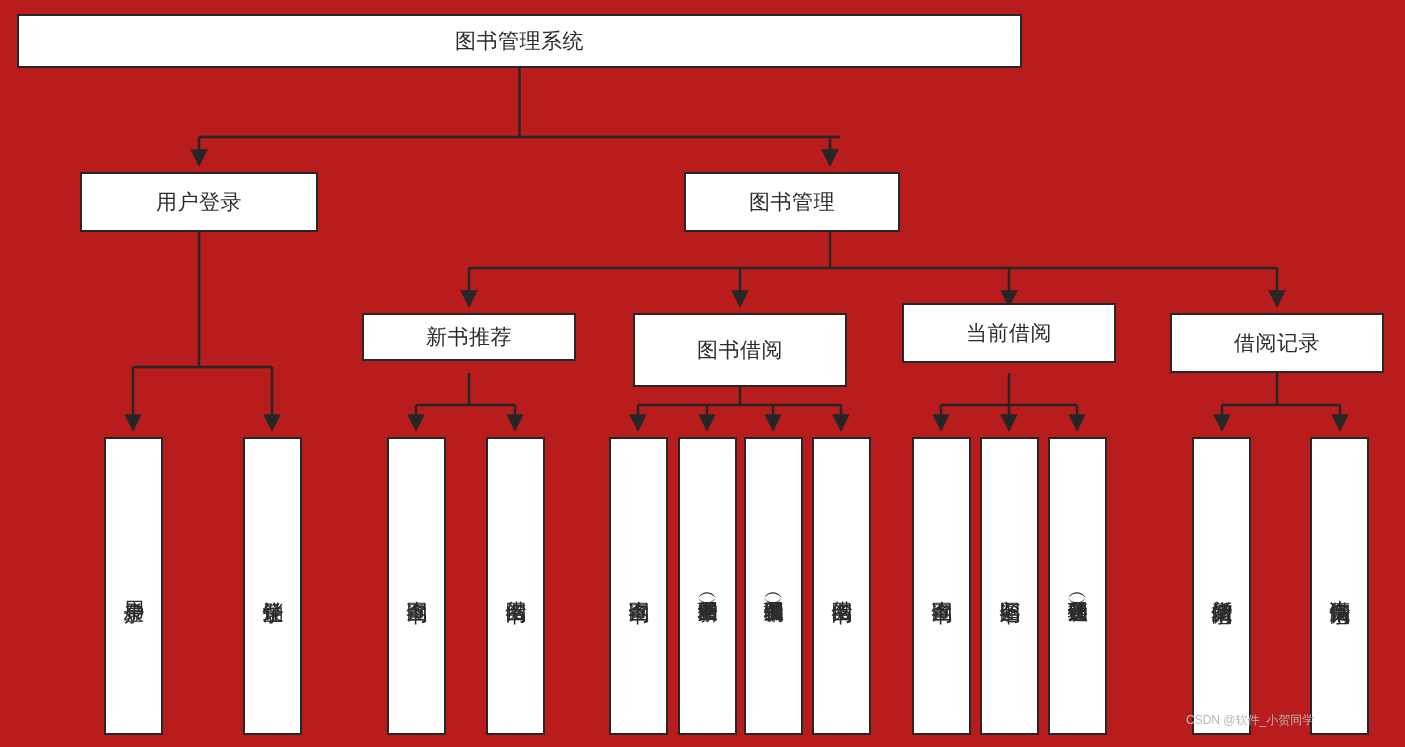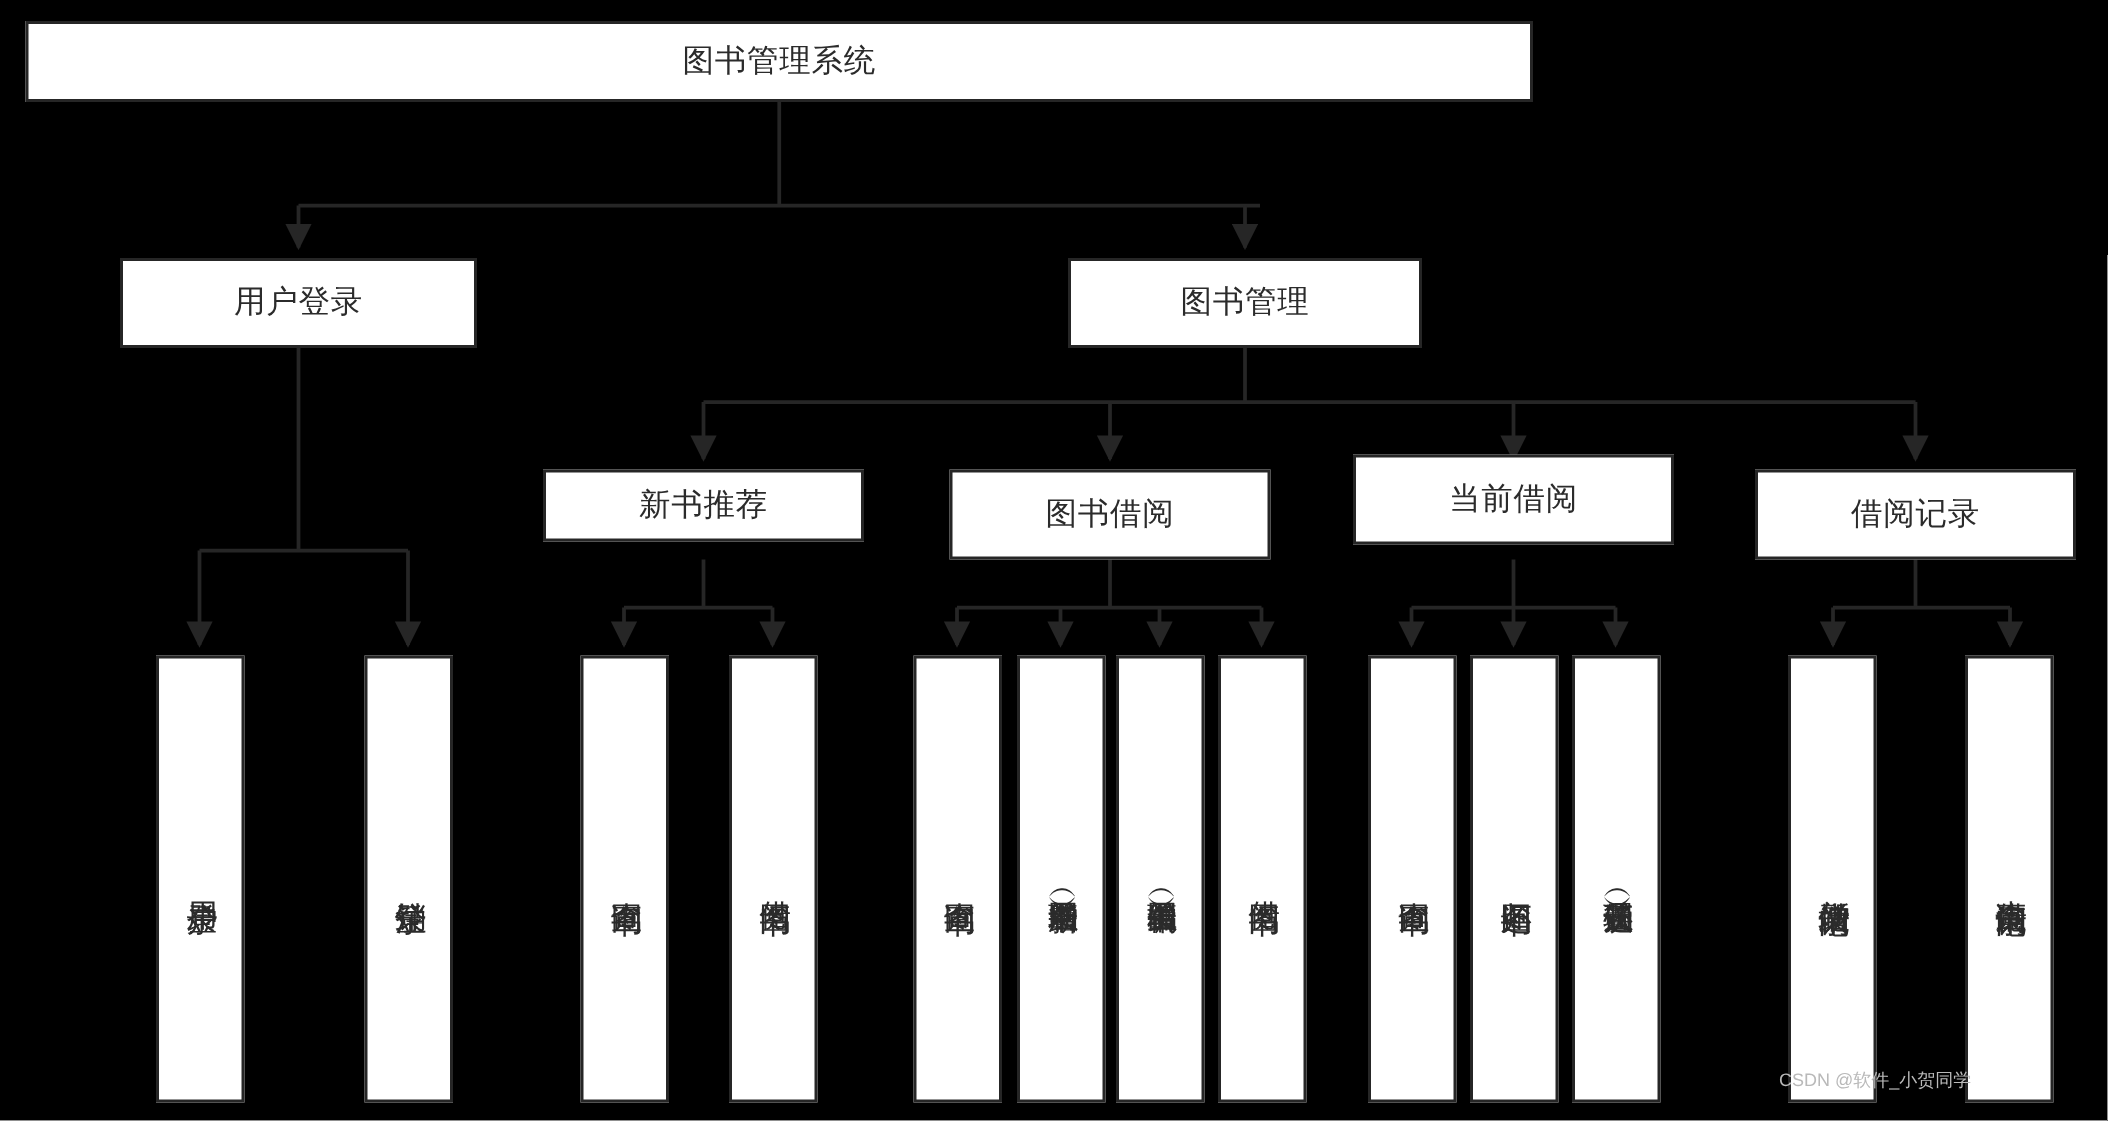--- a/index.html
+++ b/index.html
@@ -8,21 +8,21 @@
     padding: 0;
     background: #ffffff;
   }
   body {
     font-family: "Liberation Sans", "DejaVu Sans", sans-serif;
   }
   #canvas {
     position: relative;
     width: 1405px;
     height: 747px;
-    background: #000000;
+    background: #b91c1c;
     overflow: hidden;
   }
   
   #wires {
     position: absolute;
     left: 0;
     top: 0;
     width: 1405px;
     height: 747px;
     pointer-events: none;
@@ -122,28 +122,28 @@
     </g>
   </svg>
 
   <div class="node horiz" style="left:17px; top:14px; width:1005px; height:54px;">
     <span class="node-label">图书管理系统</span>
   </div>
 
   <div class="node horiz" style="left:80px; top:172px; width:238px; height:60px;">
     <span class="node-label">用户登录</span>
   </div>
-  <div class="node horiz" style="left:712px; top:172px; width:236px; height:60px;">
+  <div class="node horiz" style="left:684px; top:172px; width:216px; height:60px;">
     <span class="node-label">图书管理</span>
   </div>
 
   <div class="node horiz" style="left:362px; top:313px; width:214px; height:48px;">
     <span class="node-label">新书推荐</span>
   </div>
-  <div class="node horiz" style="left:633px; top:313px; width:214px; height:60px;">
+  <div class="node horiz" style="left:633px; top:313px; width:214px; height:74px;">
     <span class="node-label">图书借阅</span>
   </div>
   <div class="node horiz" style="left:902px; top:303px; width:214px; height:60px;">
     <span class="node-label">当前借阅</span>
   </div>
   <div class="node horiz" style="left:1170px; top:313px; width:214px; height:60px;">
     <span class="node-label">借阅记录</span>
   </div>
 
   <div class="node vert" style="left:104px; top:437px; width:59px; height:298px;">

